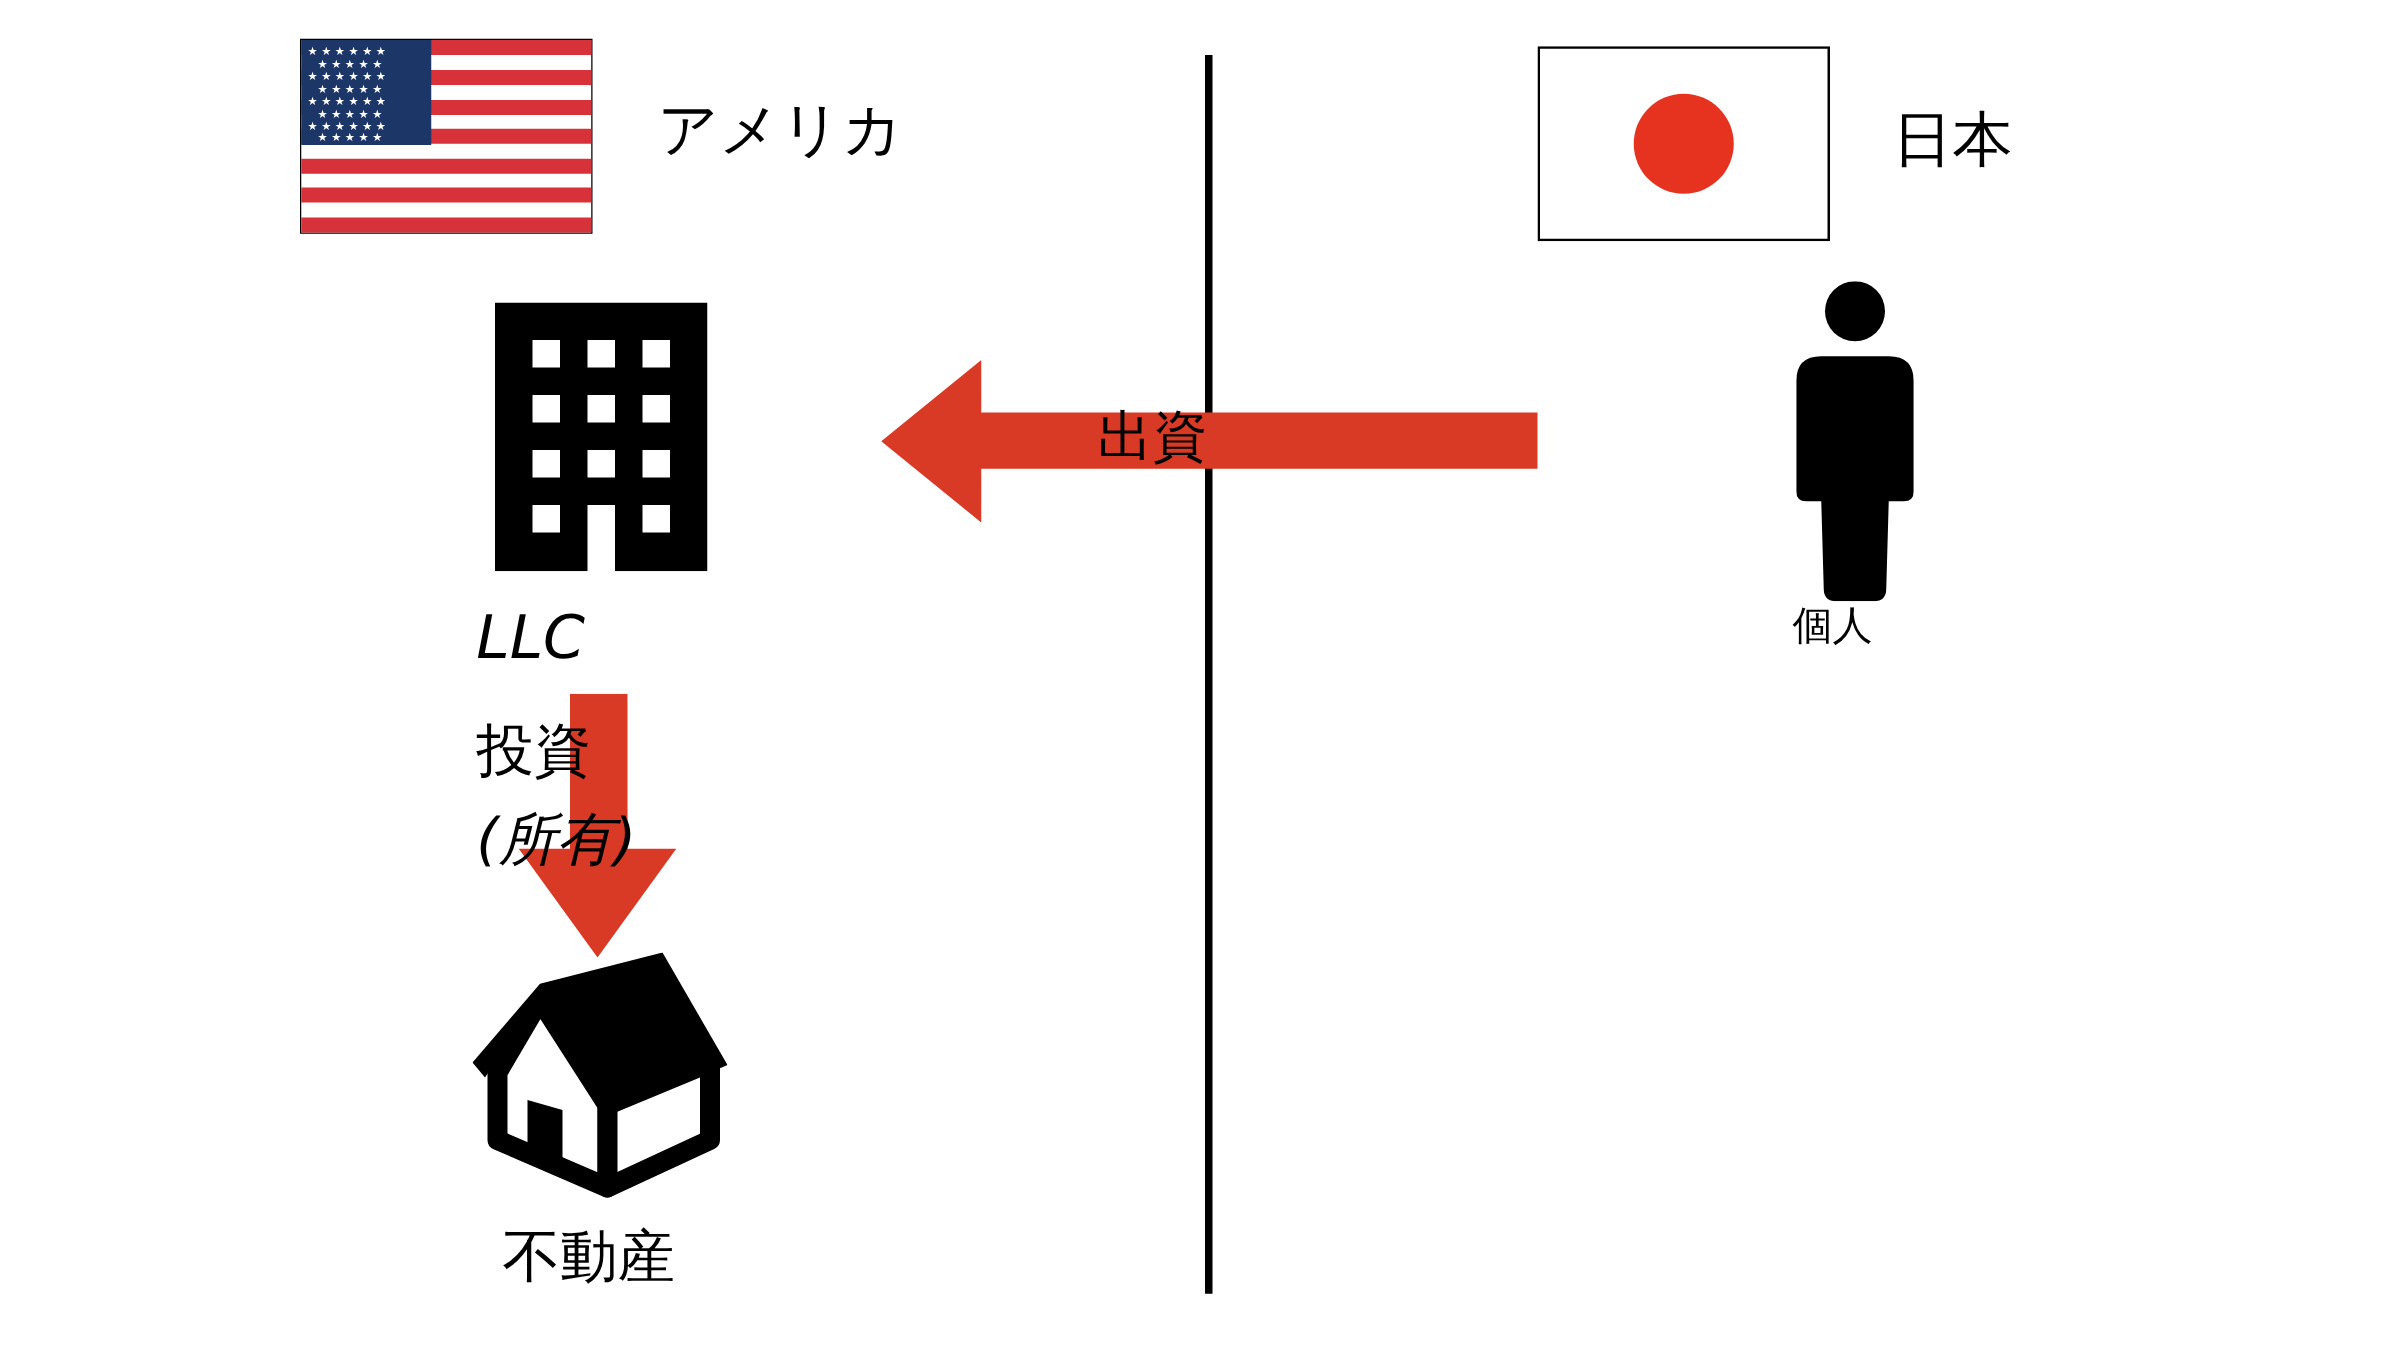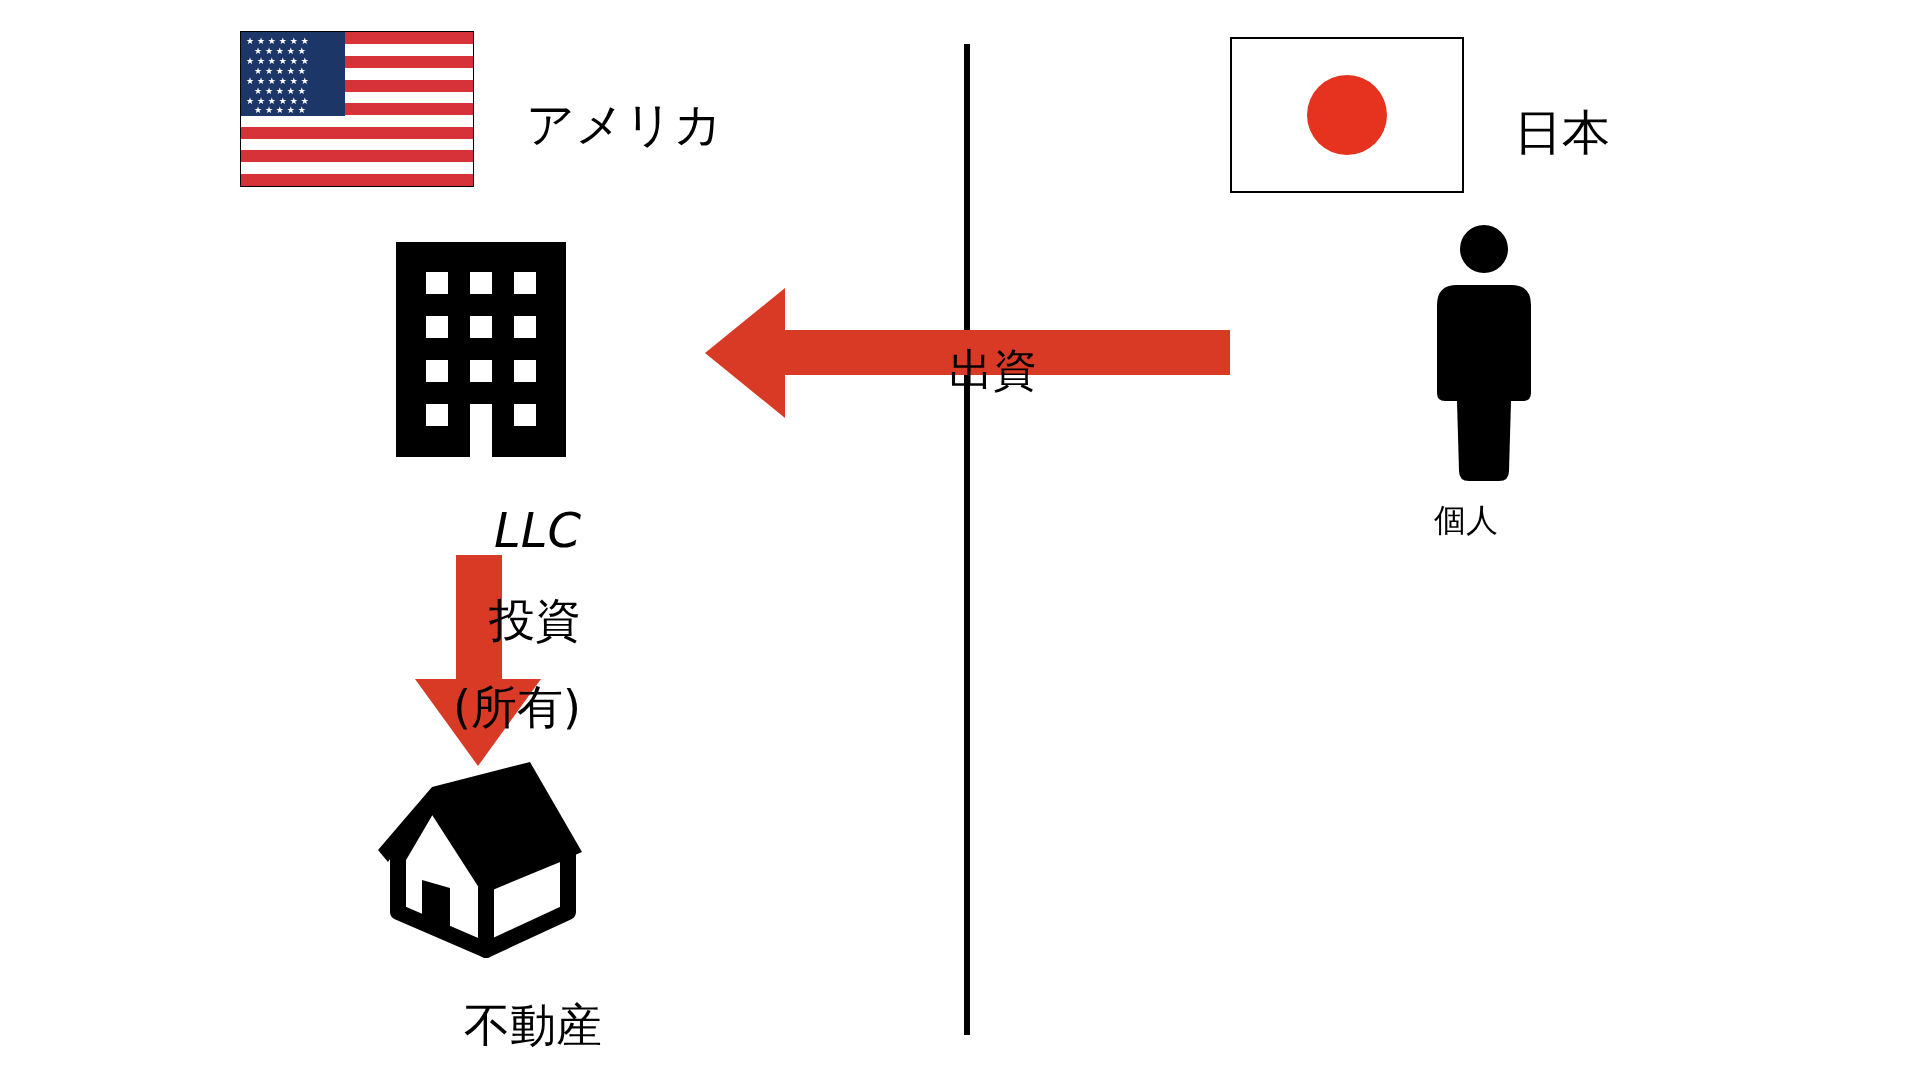--- a/index.html
+++ b/index.html
@@ -1,19 +1,19 @@
 <!DOCTYPE html>
 <html><head>
   <meta charset="utf-8">
   <style>
     html, body { margin: 0; padding: 0; background: #ffffff; }
     body { width: 1920px; height: 1080px; position: relative; overflow: hidden;
            font-family: "DejaVu Sans", "Liberation Sans", sans-serif; color: #000; }
     .abs { position: absolute; }
-    .label { position: absolute; font-size: 46px; line-height: 1; white-space: nowrap; text-align: right; margin-top: 20px; }
+    .label { position: absolute; font-size: 46px; line-height: 1; white-space: nowrap; text-align: left; }
     svg { display: block; }
   </style>
 </head>
 <body>
 
 <div class="abs" style="left:240px; top:31px;">
   <svg width="234" height="156" viewBox="0 0 234 156">
     <rect x="0" y="0" width="234" height="156" fill="#ffffff" stroke="#000" stroke-width="2"></rect>
     <g fill="#d7323a">
       <rect x="1" y="1" width="232" height="12"></rect>
@@ -72,39 +72,39 @@
 
 <div class="label" style="left:381px; width:200px; top:486px; font-size:48px;font-style:italic;">LLC</div>
 
 <div class="abs" style="left:705px; top:288px;">
   <svg width="526" height="130" viewBox="0 0 526 130">
     <path d="M0 65 L80 0 V42 H525 V87 H80 V130 Z" fill="#d93a25"></path>
   </svg>
 </div>
 
 <div class="abs" style="left:958px; top:322px; width:18px; height:58px; background:transparent;"></div>
-<div class="label" style="left:949px; top:328px; font-size:44px;">出資</div>
+<div class="label" style="left:878px; top:328px; font-size:44px;">出資</div>
 
 <div class="abs" style="left:1437px; top:225px;">
   <svg width="94" height="256" viewBox="0 0 94 256">
     <circle cx="47" cy="24" r="24" fill="#000"></circle>
     <path d="M20 60 H74 Q94 60 94 80 V168 Q94 176 86 176 H74 L72 246 Q72 256 62 256 H32 Q22 256 22 246 L20 176 H8 Q0 176 0 168 V80 Q0 60 20 60 Z" fill="#000"></path>
   </svg>
 </div>
 
 <div class="label" style="left:1434px; top:484px; font-size:32px;">個人</div>
 
 <div class="abs" style="left:415px; top:555px;">
   <svg width="126" height="212" viewBox="0 0 126 212">
     <path d="M41 0 H87 V124 H126 L63 211 L0 124 H41 Z" fill="#d93a25"></path>
   </svg>
 </div>
 
 <div class="label" style="left:381px; width:200px; top:578px; font-size:46px;font-family:Liberation Serif, serif;">投資</div>
-<div class="label" style="left:381px; width:200px; top:664px; font-size:46px;">(所有)</div>
+<div class="label" style="left:381px; width:200px; top:648px; font-size:46px;font-style:italic;">(所有)</div>
 
 <div class="abs" style="left:378px; top:762px;">
   <svg width="204" height="200" viewBox="0 0 204 200">
 
     <path d="M54 25 L152 0 L204 90 L116 128 L54 34 L10 100 L0 88 Z" fill="#000"></path>
 
     <path d="M54 38 L108 122 L108 188 L20 150 L20 96 Z" fill="#fff" stroke="#000" stroke-width="16" stroke-linejoin="round"></path>
     <path d="M108 122 L190 88 L190 150 L108 188 Z" fill="#fff" stroke="#000" stroke-width="16" stroke-linejoin="round"></path>
 
     <path d="M44 118 L72 126 L72 178 L44 166 Z" fill="#000"></path>

